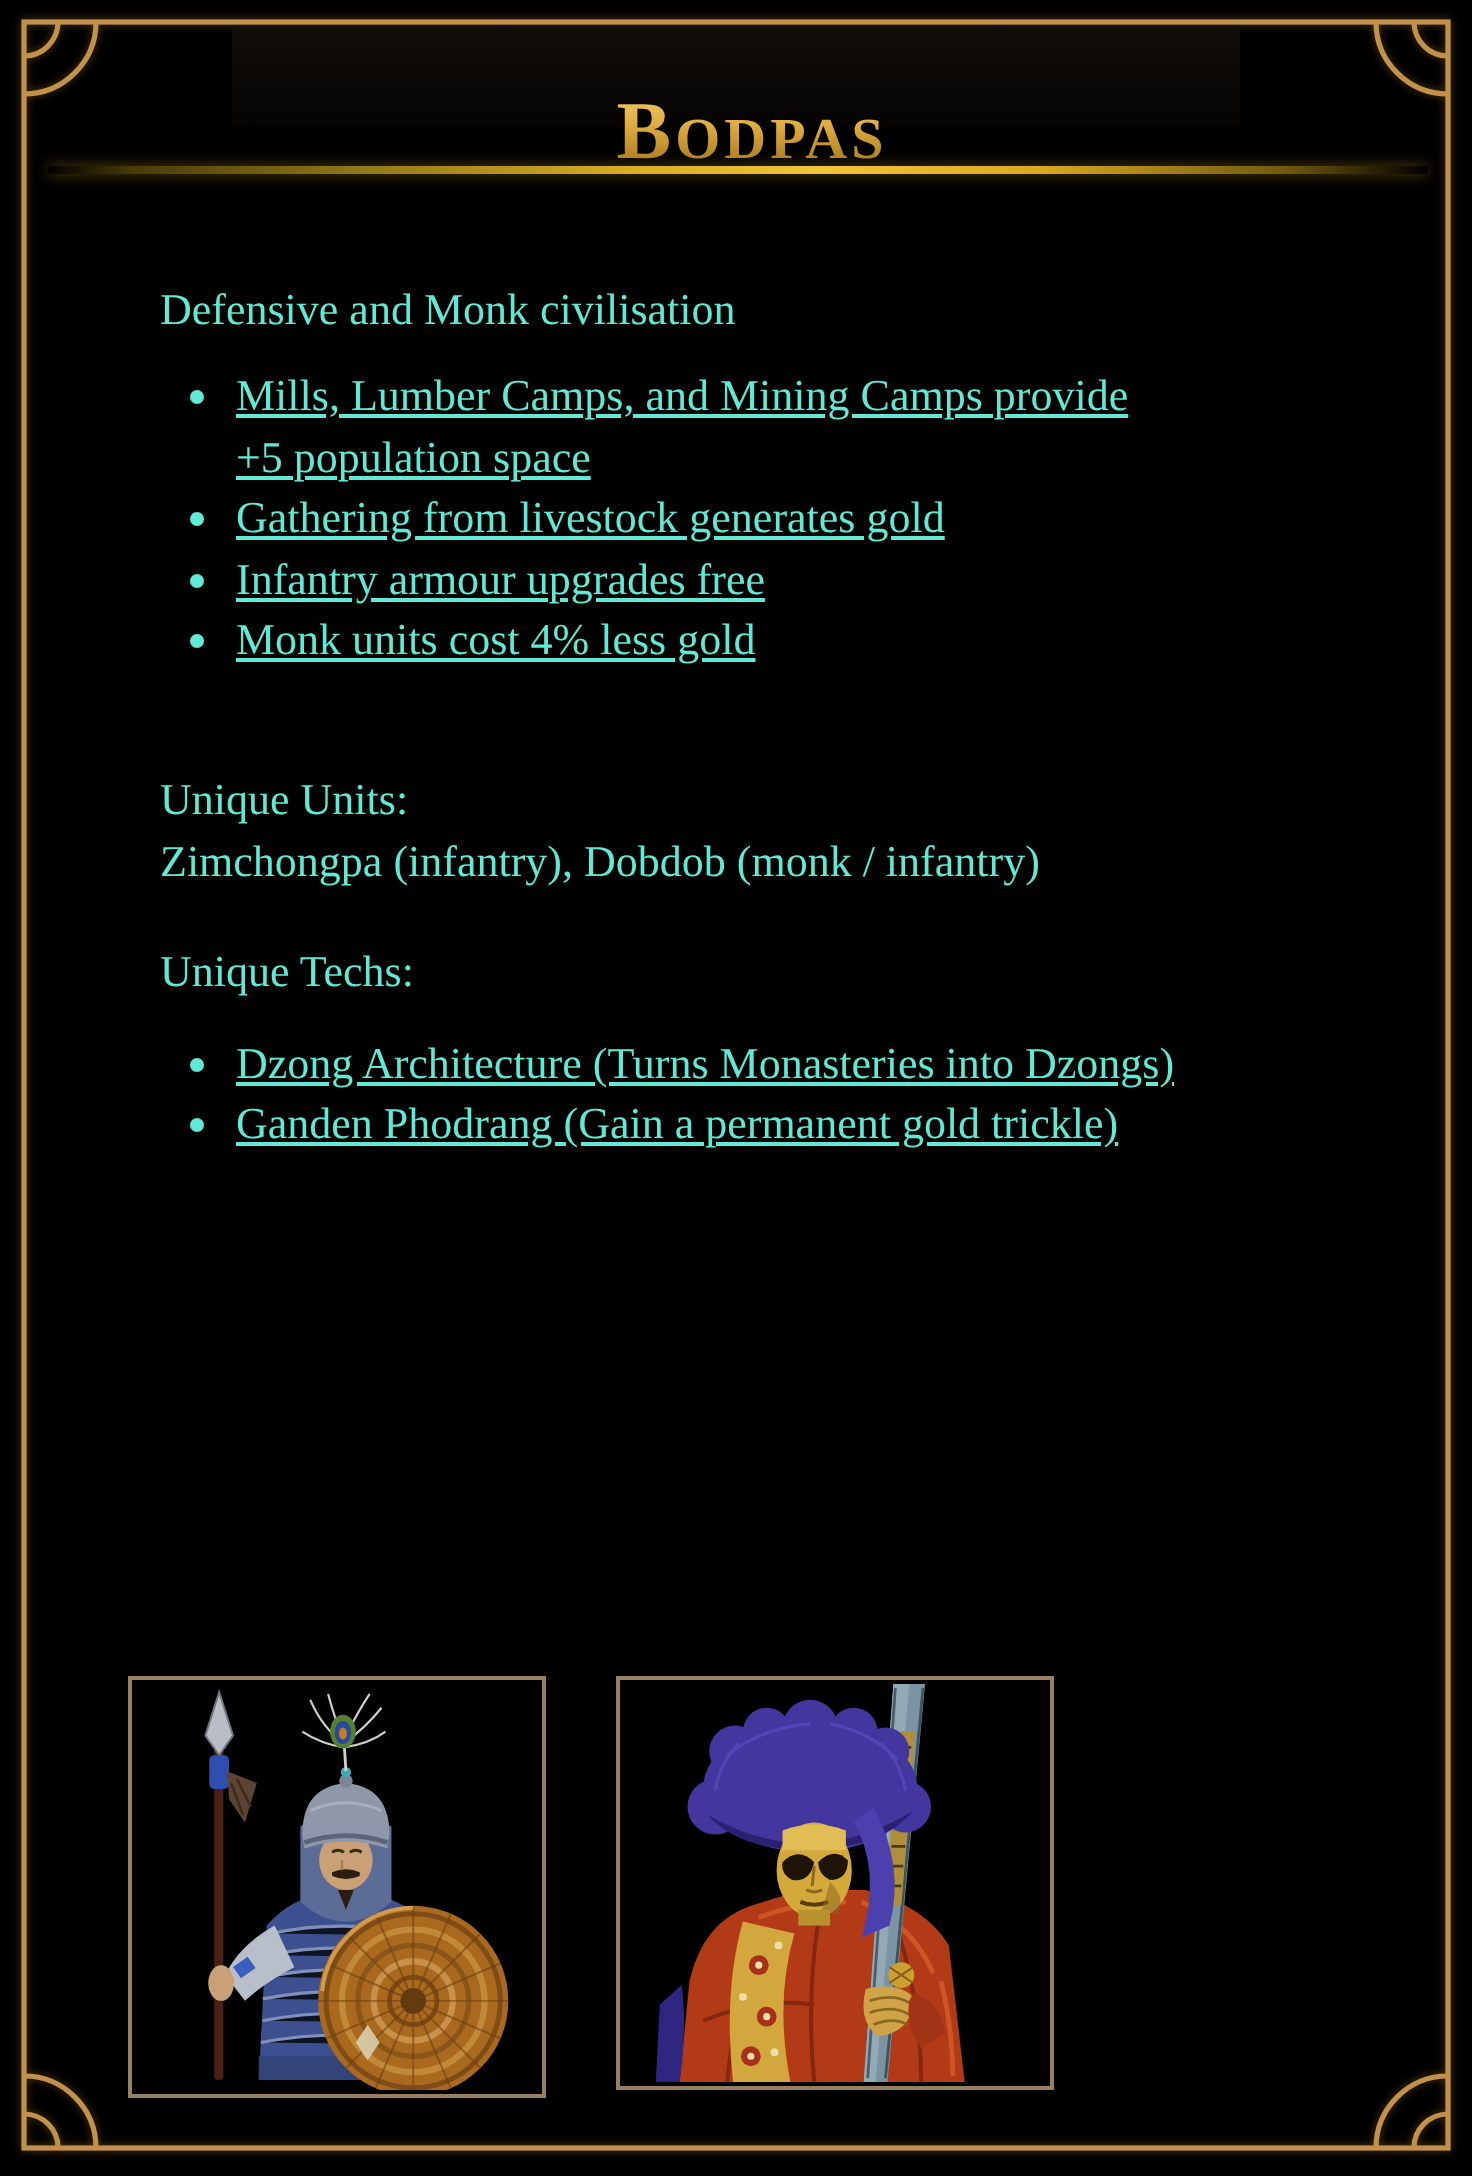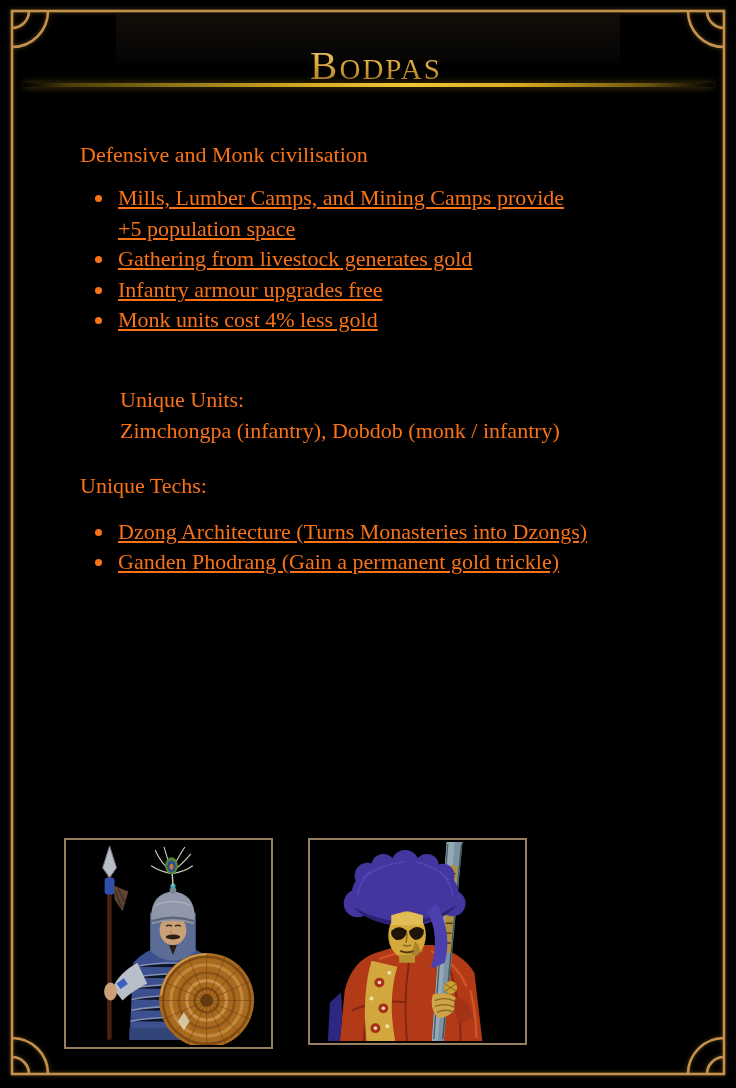--- a/index.html
+++ b/index.html
@@ -10,42 +10,42 @@
   
   .frame-svg{position:absolute;inset:0;filter:drop-shadow(0 0 2px rgba(160,110,40,.55));}
   
   .title-bg{
     position:absolute;left:116px;right:116px;top:13px;height:50px;
     background:linear-gradient(180deg,#120e08 0%,#0a0806 60%,#050403 100%);
   }
   .title{
     position:absolute;left:0;right:0;top:12px;height:52px;
     display:flex;align-items:center;justify-content:center;
-    font-size:41px;font-variant:small-caps;letter-spacing:2px;font-weight:400;
+    font-size:41px;font-variant:small-caps;letter-spacing:2px;font-weight:700;
     background:linear-gradient(180deg,#f4d678 0%,#e0ad41 45%,#a8771f 85%);
     -webkit-background-clip:text;background-clip:text;color:transparent;margin-left:16px;
   }
   
   .divider{
     position:absolute;left:24px;right:22px;top:83px;height:4px;border-radius:2px;
     background:linear-gradient(90deg,rgba(40,34,4,0) 0%,#473a08 6%,#8f7617 22%,
       #d9ad24 42%,#f2c538 56%,#d9a81f 72%,#6e570e 90%,rgba(40,34,4,0) 100%);
     box-shadow:0 0 7px rgba(235,185,50,.4);
   }
   
   .content{
     position:absolute;left:80px;top:140px;width:592px;
-    color:#f97316;font-size:22px;line-height:30px;
+    color:#5eead4;font-size:22px;line-height:30px;
   }
   .content p{margin:0;}
   ul{margin:13px 0 0 0;padding-left:35px;text-decoration:underline;}
   ul li{line-height:30.5px;padding-left:3px;}
   ul.bonus-list{width:450px;}
   ul.tech-list{width:495px;margin-top:16px;}
-  .section-uu{margin-top:48px;line-height:31px;margin-left:40px;}
+  .section-uu{margin-top:48px;line-height:31px;}
   .section-ut{margin-top:24px;line-height:31px;}
   .section-tb{margin-top:38px;line-height:31px;}
   
   .portrait{
     position:absolute;top:838px;background:#000;border:2px solid #97805f;
     box-sizing:border-box;
   }
   .portrait.left{left:64px;width:209px;height:211px;}
   .portrait.right{left:308px;width:219px;height:207px;}
   .portrait svg{position:absolute;inset:2px;width:calc(100% - 4px);height:calc(100% - 4px);}

